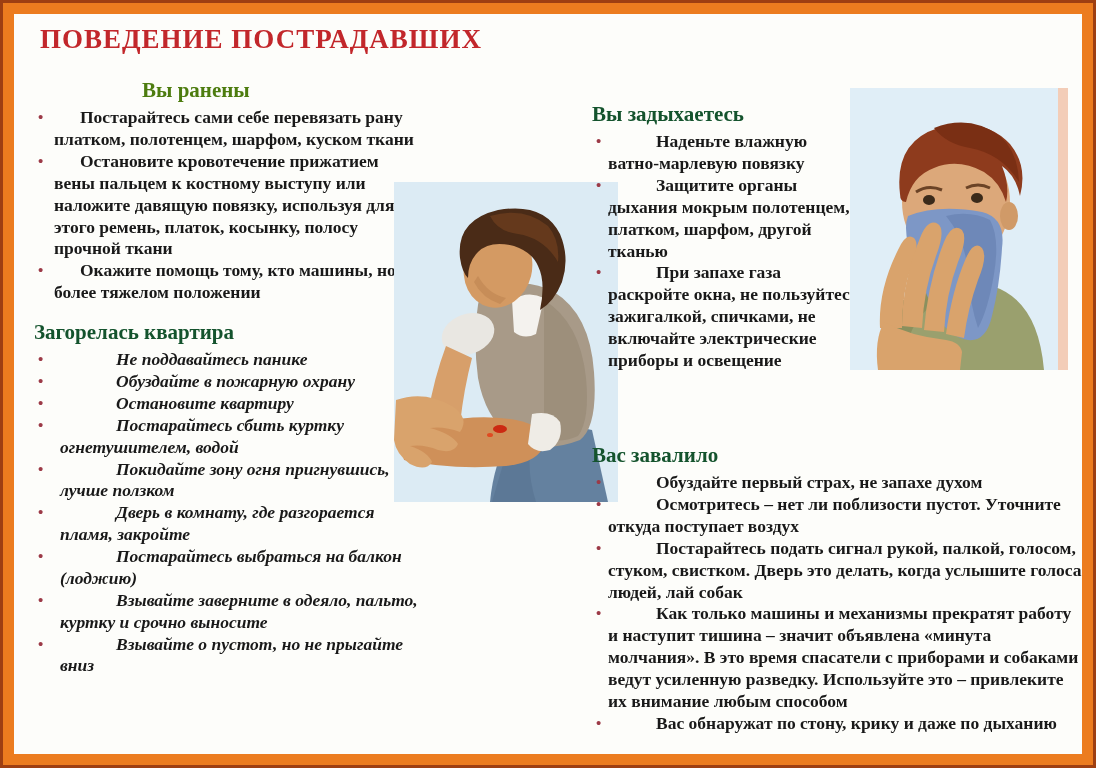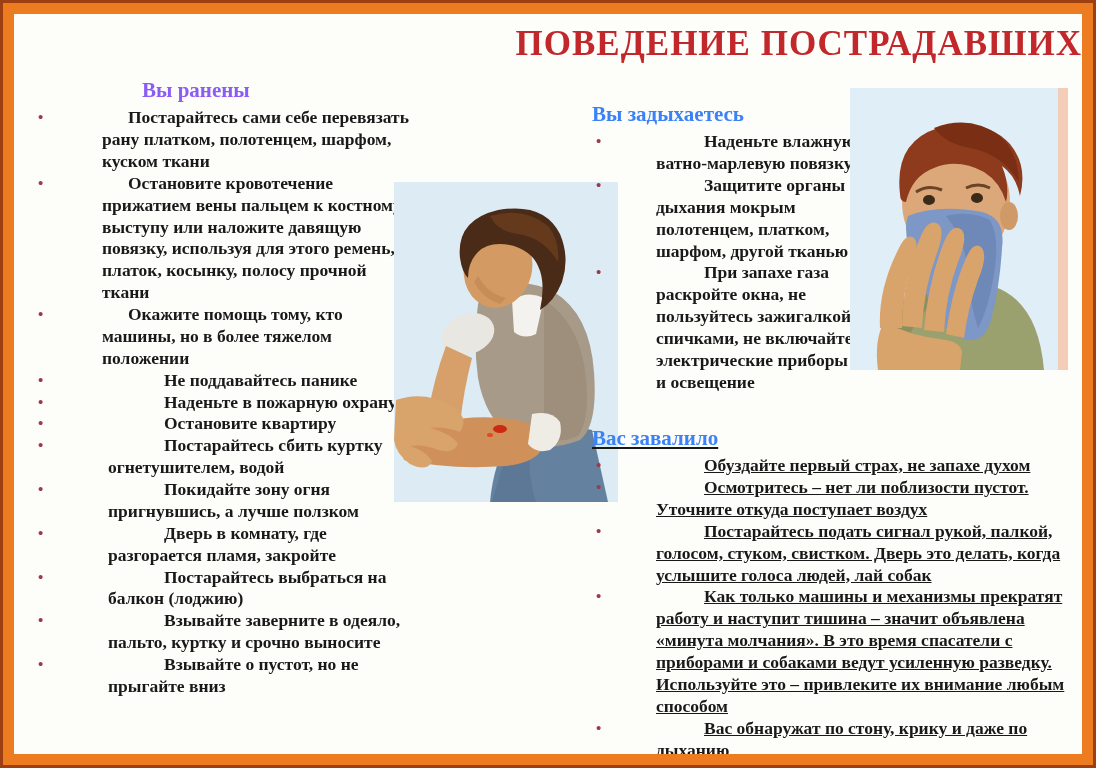--- a/index.html
+++ b/index.html
@@ -9,48 +9,48 @@
   }
   .frame{
     width:100%;height:100%;box-sizing:border-box;
     border:11px solid #ec7c1f;background:#fdfdfa;
     position:relative;overflow:hidden;
     font-family:"Liberation Serif", serif;
     font-weight:bold;color:#191919;
   }
   .title{
     position:absolute;top:10px;left:0;right:0;
-    text-align:right;
-    font-size:35px;letter-spacing:1px;
-    color:#c2272b;margin:0;
+    text-align:left;
+    font-size:27px;letter-spacing:1px;
+    color:#c2272b;margin:0;padding-left:26px;
   }
   .h2{font-size:21px;margin:0 0 5px 0;line-height:1.15;}
-  .purple{color:#8b5cf6;}
-  .green{color:#3b82f6;}
+  .purple{color:#4d7c0f;}
+  .green{color:#14532d;}
   .list{margin:0;padding:0;list-style:none;font-size:17.5px;line-height:1.25;}
   .item{position:relative;margin:0;}
   .bullet{
     position:absolute;left:4px;top:0;
     color:#9c3a47;font-size:15px;line-height:1.4;
   }
-  .txt{display:block;margin-left:48px;}
+  .txt{display:block;}
 
   .col-left{position:absolute;left:20px;top:64px;width:384px;}
   .col-left .h2.purple{margin-left:108px;}
   .sec-fire-heading{margin-top:16px !important;}
   .sec-wounded .item{padding-left:20px;}
   .sec-wounded .txt{text-indent:26px;}
   .sec-fire .item{padding-left:26px;}
-  .sec-fire .txt{text-indent:56px;}
+  .sec-fire .txt{text-indent:56px;font-style:italic;}
 
   .col-right-top{position:absolute;left:578px;top:88px;width:270px;}
   .sec-suffocating .item{padding-left:16px;}
   .sec-suffocating .txt{text-indent:48px;font-family:Liberation Serif, serif;}
 
-  .col-right-bottom{position:absolute;left:578px;top:412px;width:492px;text-decoration:underline;}
+  .col-right-bottom{position:absolute;left:578px;top:429px;width:492px;}
   .sec-buried .item{padding-left:16px;}
   .sec-buried .txt{text-indent:48px;}
 
   .illo{position:absolute;display:block;}
   .illo-center{left:380px;top:168px;width:224px;height:320px;}
   .illo-right{left:836px;top:74px;width:218px;height:282px;}
   .illo svg{width:100%;height:100%;display:block;}
 </style>
 </head>
 <body>
@@ -70,28 +70,29 @@
         <li class="item">
           <span class="bullet">•</span>
           <span class="txt">Остановите кровотечение прижатием вены пальцем к костному выступу или наложите давящую повязку, используя для этого ремень, платок, косынку, полосу прочной ткани</span>
         </li>
         <li class="item">
           <span class="bullet">•</span>
           <span class="txt">Окажите помощь тому, кто машины, но в более тяжелом положении</span>
         </li>
       </ul>
 
+      <h2 class="h2 green sec-fire-heading">Загорелась квартира</h2>
       <ul class="list sec-fire">
         <li class="item">
           <span class="bullet">•</span>
           <span class="txt">Не поддавайтесь панике</span>
         </li>
         <li class="item">
           <span class="bullet">•</span>
-          <span class="txt">Наденьте в пожарную охрану</span>
+          <span class="txt">Обуздайте в пожарную охрану</span>
         </li>
         <li class="item">
           <span class="bullet">•</span>
           <span class="txt">Остановите квартиру</span>
         </li>
         <li class="item">
           <span class="bullet">•</span>
           <span class="txt">Постарайтесь сбить куртку огнетушителем, водой</span>
         </li>
         <li class="item">

